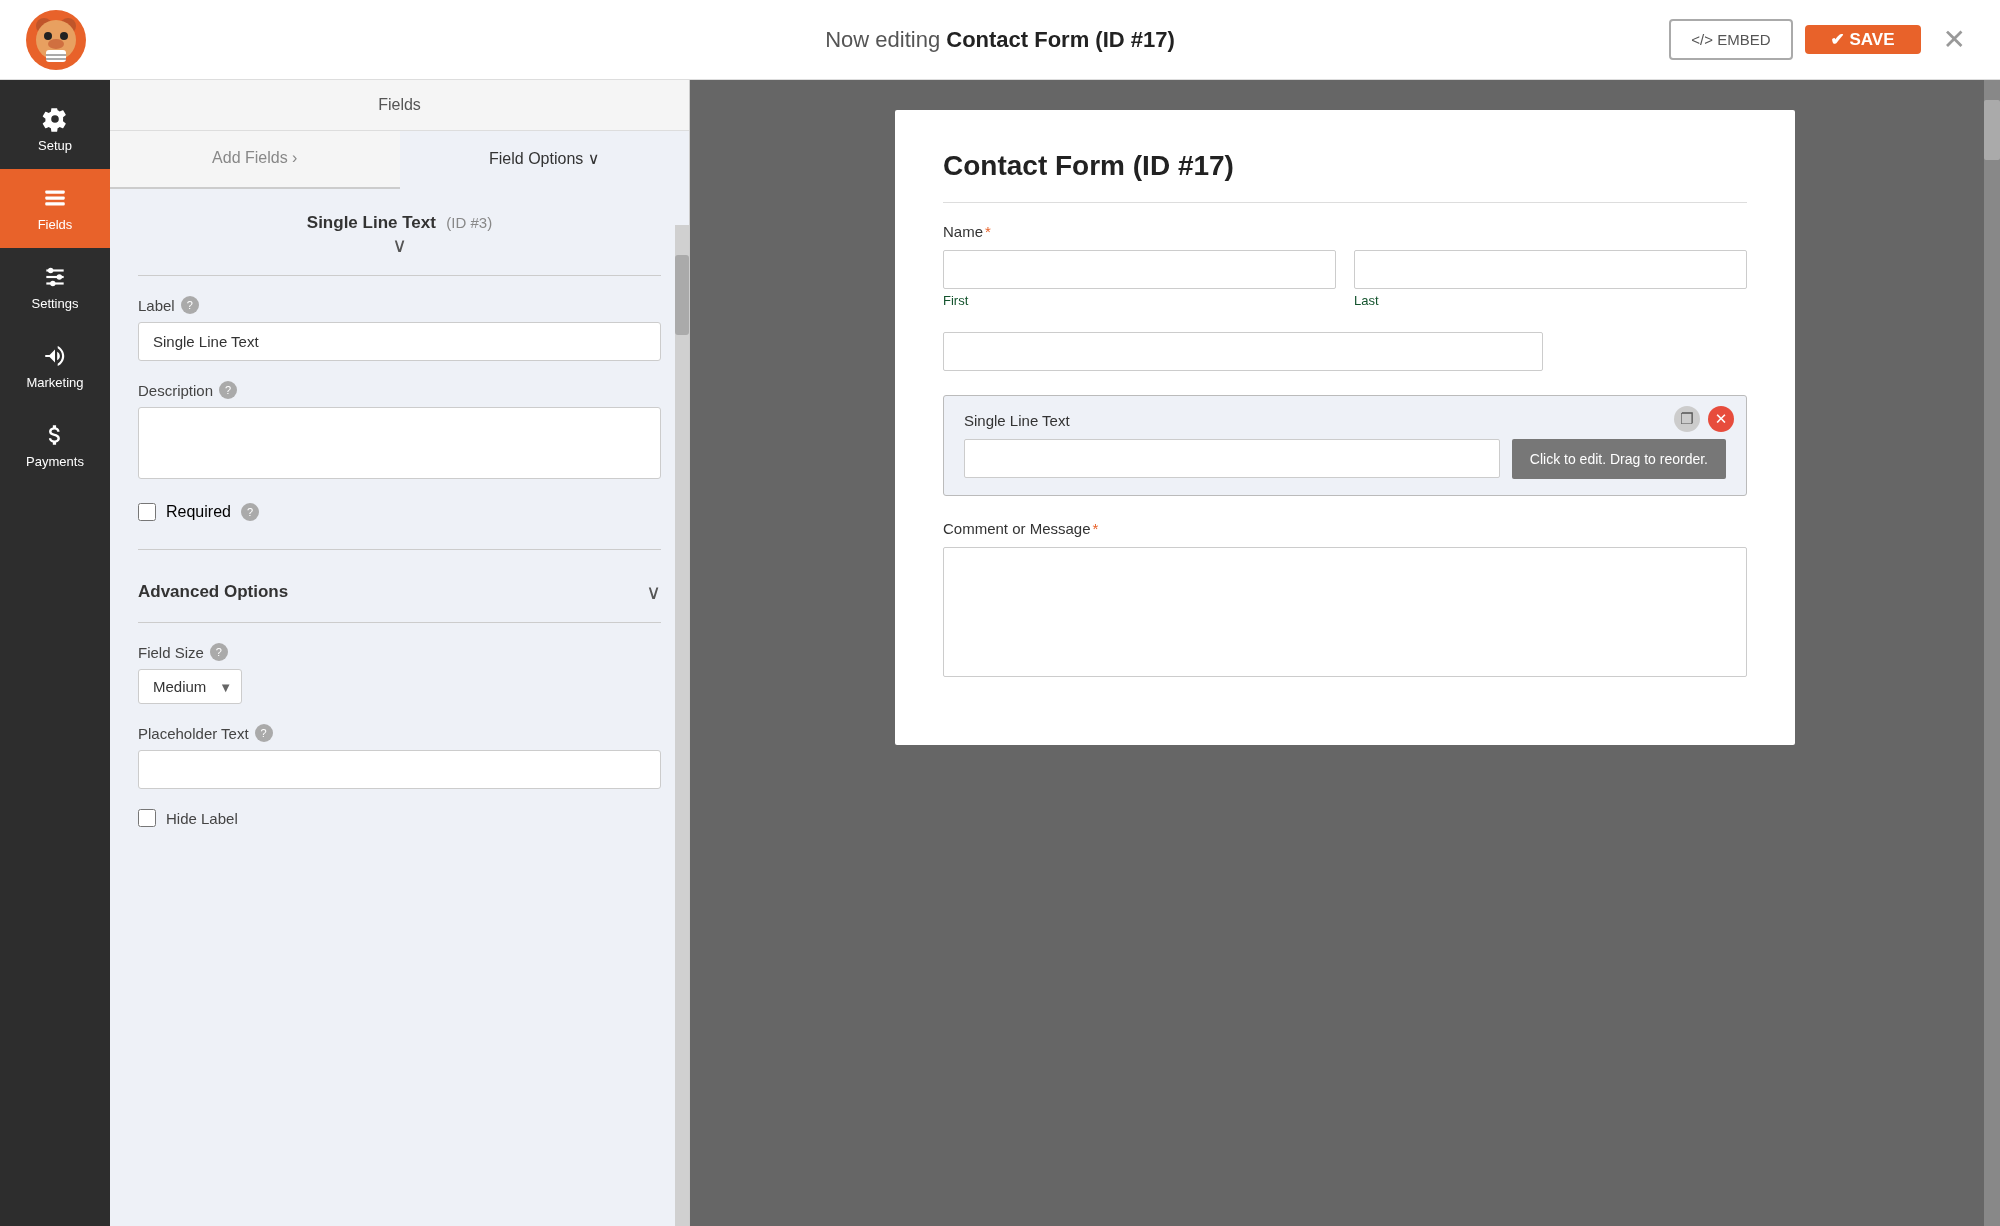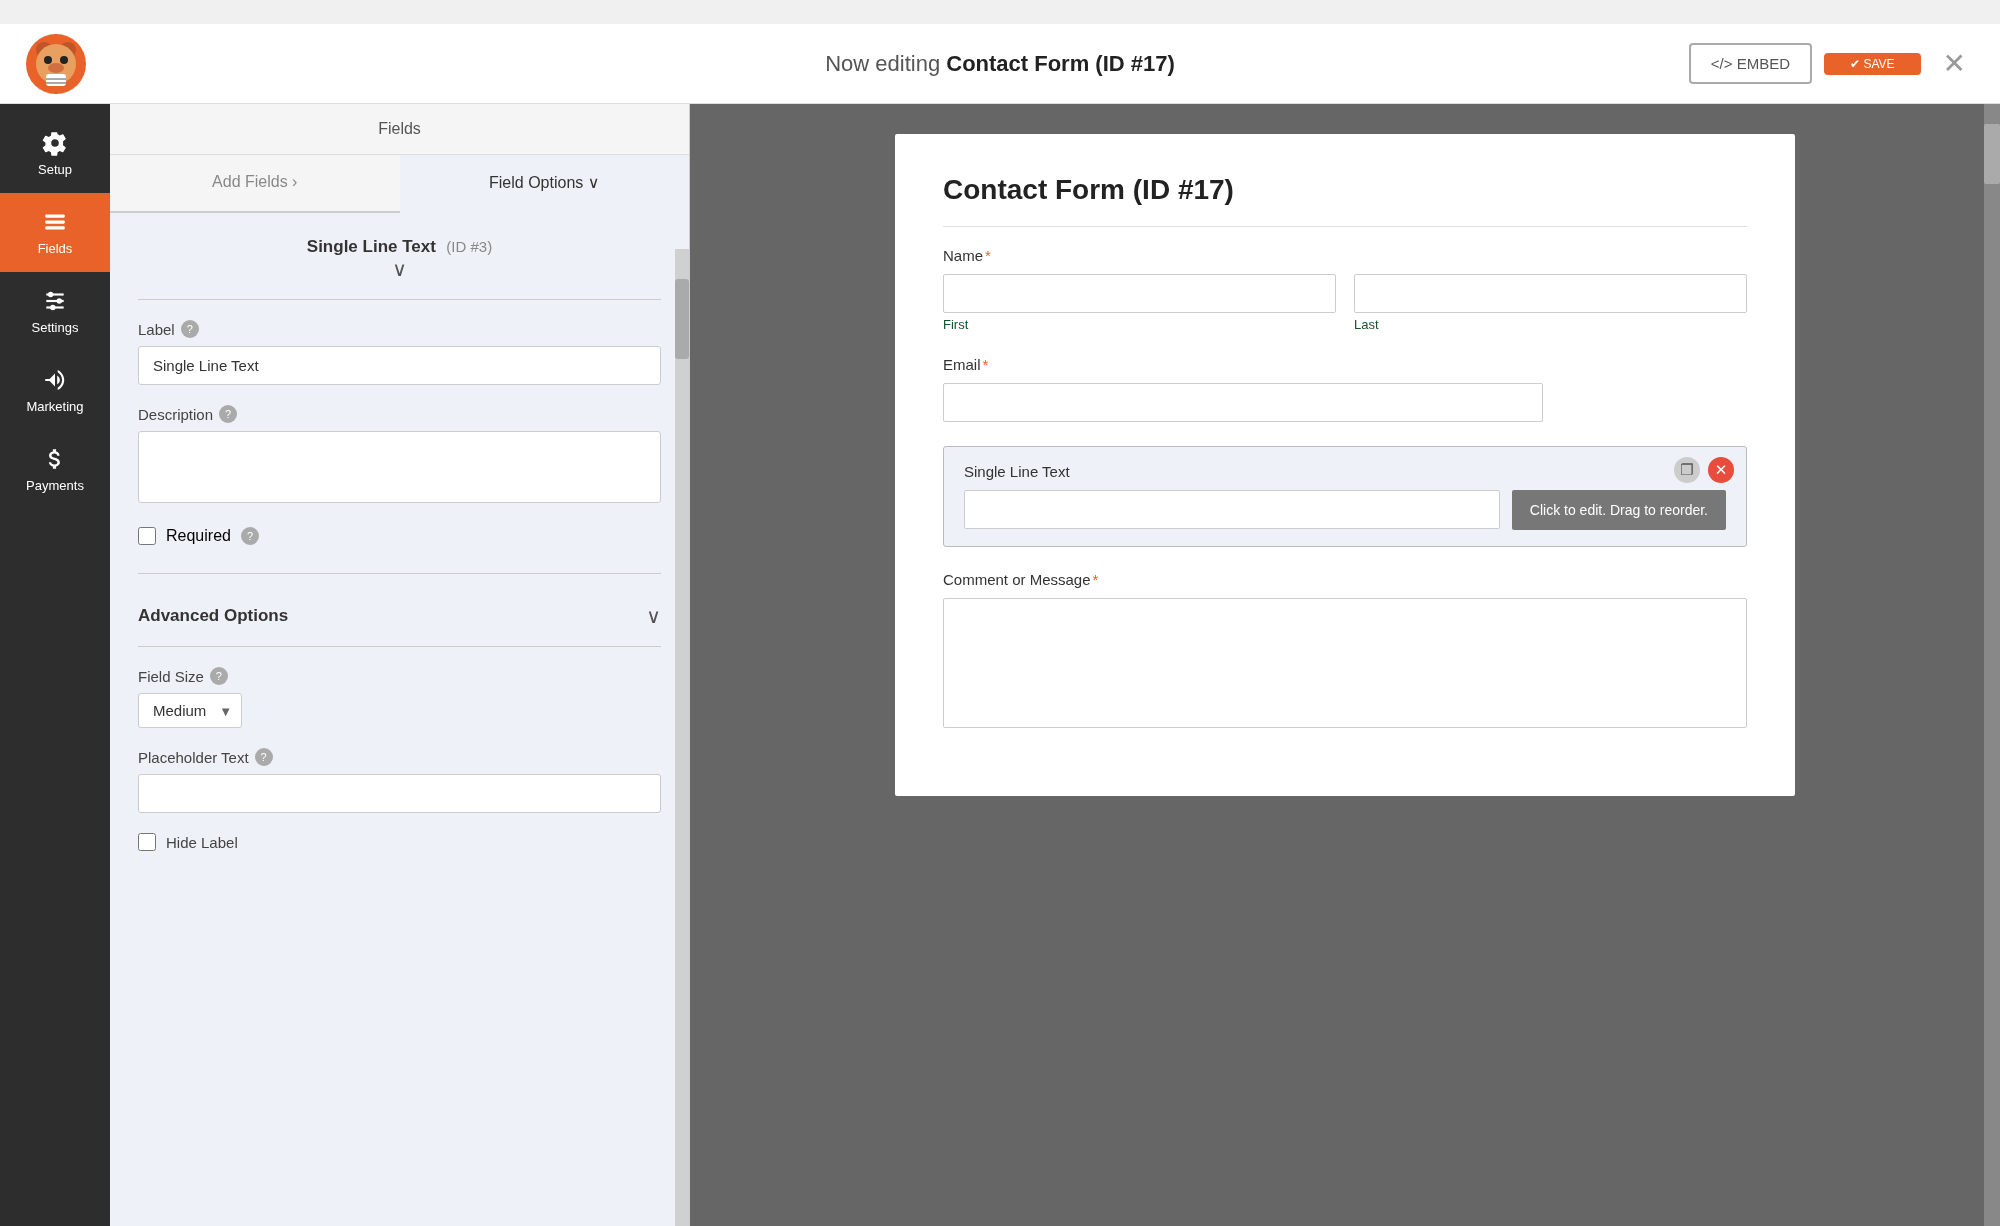--- a/index.html
+++ b/index.html
@@ -4,36 +4,35 @@
   <style>
     * { box-sizing: border-box; margin: 0; padding: 0; }
     body { font-family: -apple-system, BlinkMacSystemFont, 'Segoe UI', sans-serif; background: #f0f0f0; width: 2000px; height: 1226px; overflow: hidden; }
 
     
     .top-bar {
       display: flex; align-items: center; justify-content: space-between;
       background: #fff; border-bottom: 1px solid #ddd;
       height: 80px; padding: 0 24px;
       position: relative;
-      margin-top: 24px;
     }
     .top-bar-title {
       position: absolute; left: 50%; transform: translateX(-50%);
       font-size: 22px; color: #555;
     }
     .top-bar-title strong { color: #222; font-weight: 700; }
     .top-bar-actions { display: flex; align-items: center; gap: 12px; }
     .btn-embed {
       border: 2px solid #aaa; background: #fff; color: #555;
       padding: 10px 20px; font-size: 15px; border-radius: 4px; cursor: pointer;
       display: flex; align-items: center; gap: 6px;
     }
     .btn-save {
       background: #e8622a; color: #fff; border: none;
-      padding: 4px 26px; font-size: 12px; font-weight: 400; border-radius: 4px; cursor: pointer;
+      padding: 4px 26px; font-size: 17px; font-weight: 700; border-radius: 4px; cursor: pointer;
       display: flex; align-items: center; gap: 6px;
     }
     .btn-close {
       background: none; border: none; font-size: 28px; color: #999; cursor: pointer; padding: 4px 10px;
     }
 
     
     .main-layout { display: flex; height: calc(1226px - 80px); }
 
     
@@ -370,23 +369,20 @@
             <div class="preview-sub-label">First</div>
           </div>
           <div class="preview-name-col">
             <input type="text" class="preview-input" value="" style="">
             <div class="preview-sub-label">Last</div>
           </div>
         </div>
       </div>
 
       <div class="preview-field-group">
-        <span class="preview-label">
-          Email<span class="required">*</span>
-        </span>
         <input type="email" class="preview-input" value="" style="max-width: 600px;">
       </div>
 
       <div class="preview-field-selected">
         <div class="field-icons">
           <button class="field-icon-btn field-icon-copy">❐</button>
           <button class="field-icon-btn field-icon-remove">✕</button>
         </div>
         <span class="preview-field-selected-label">Single Line Text</span>
         <div class="preview-field-row">

